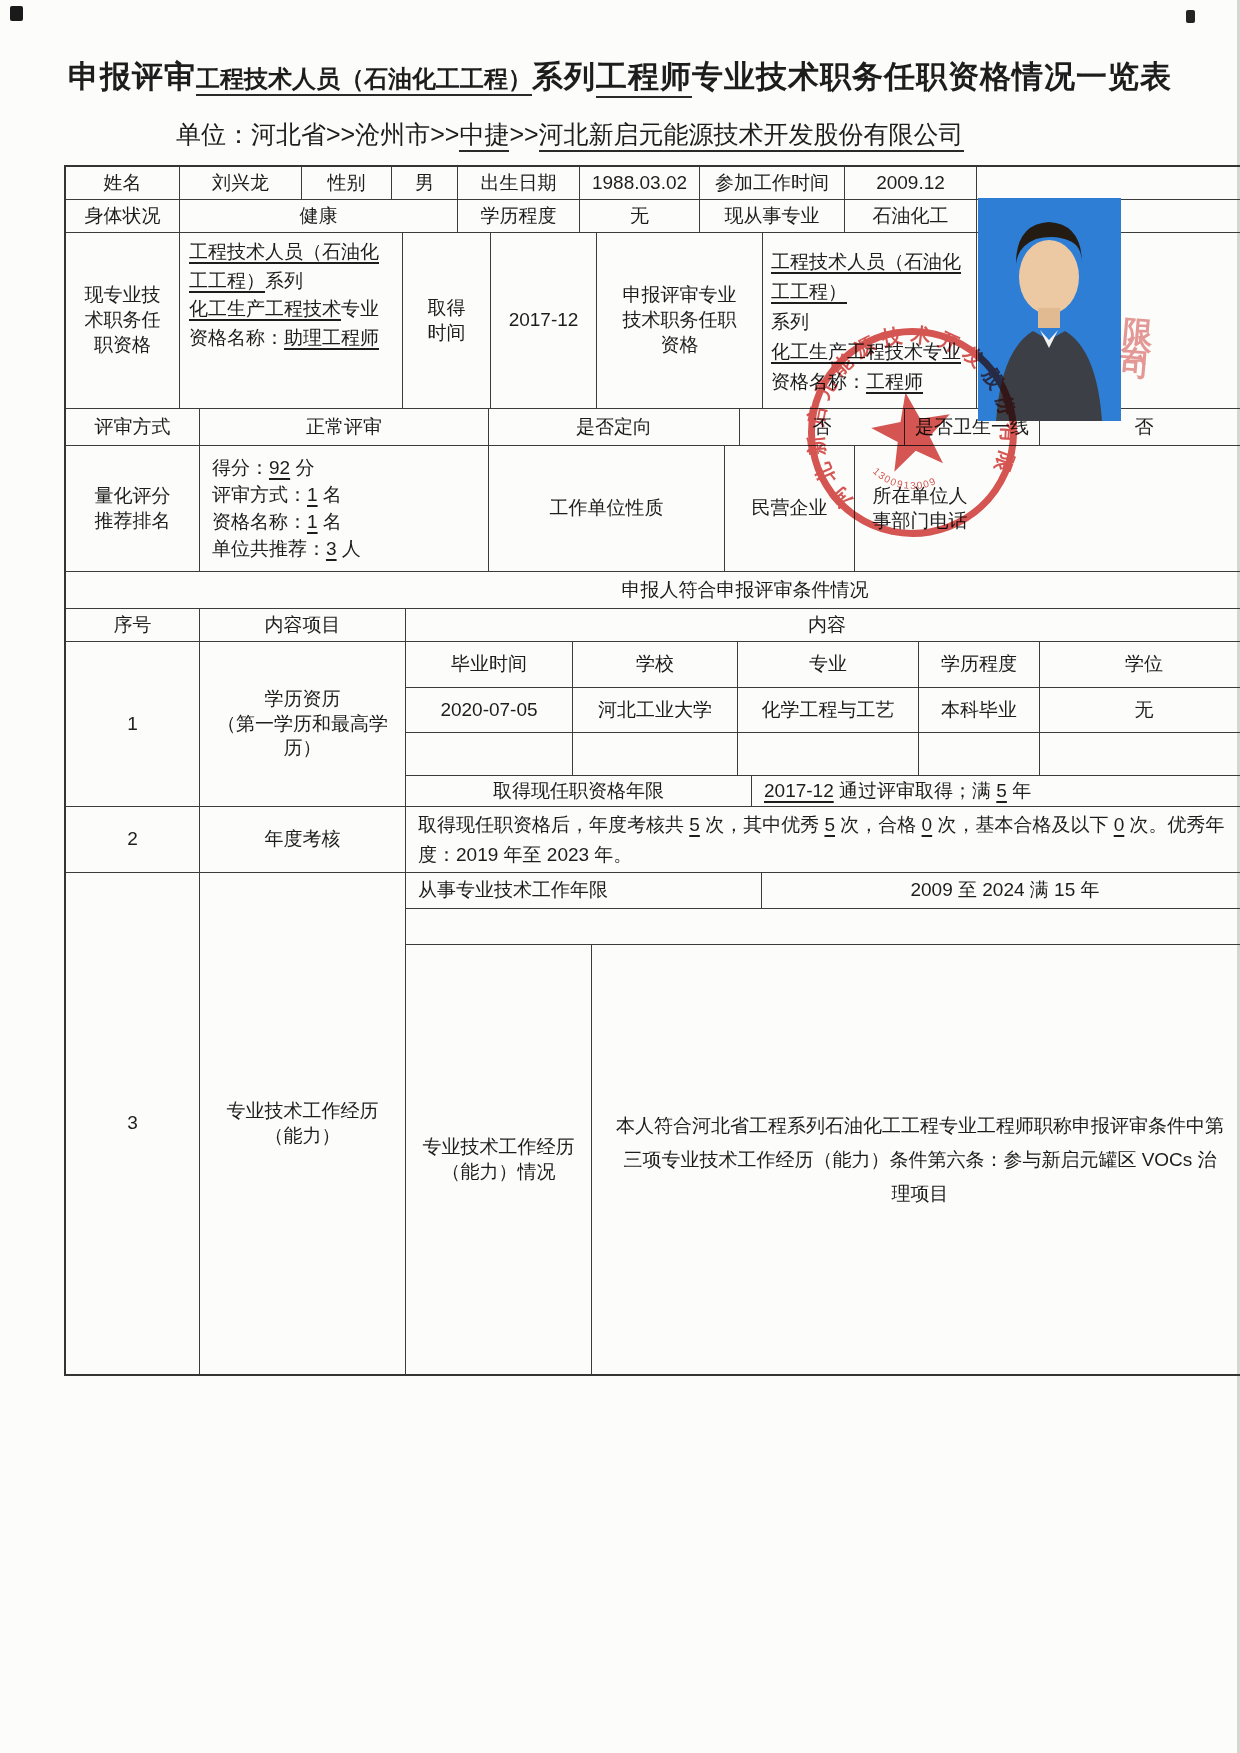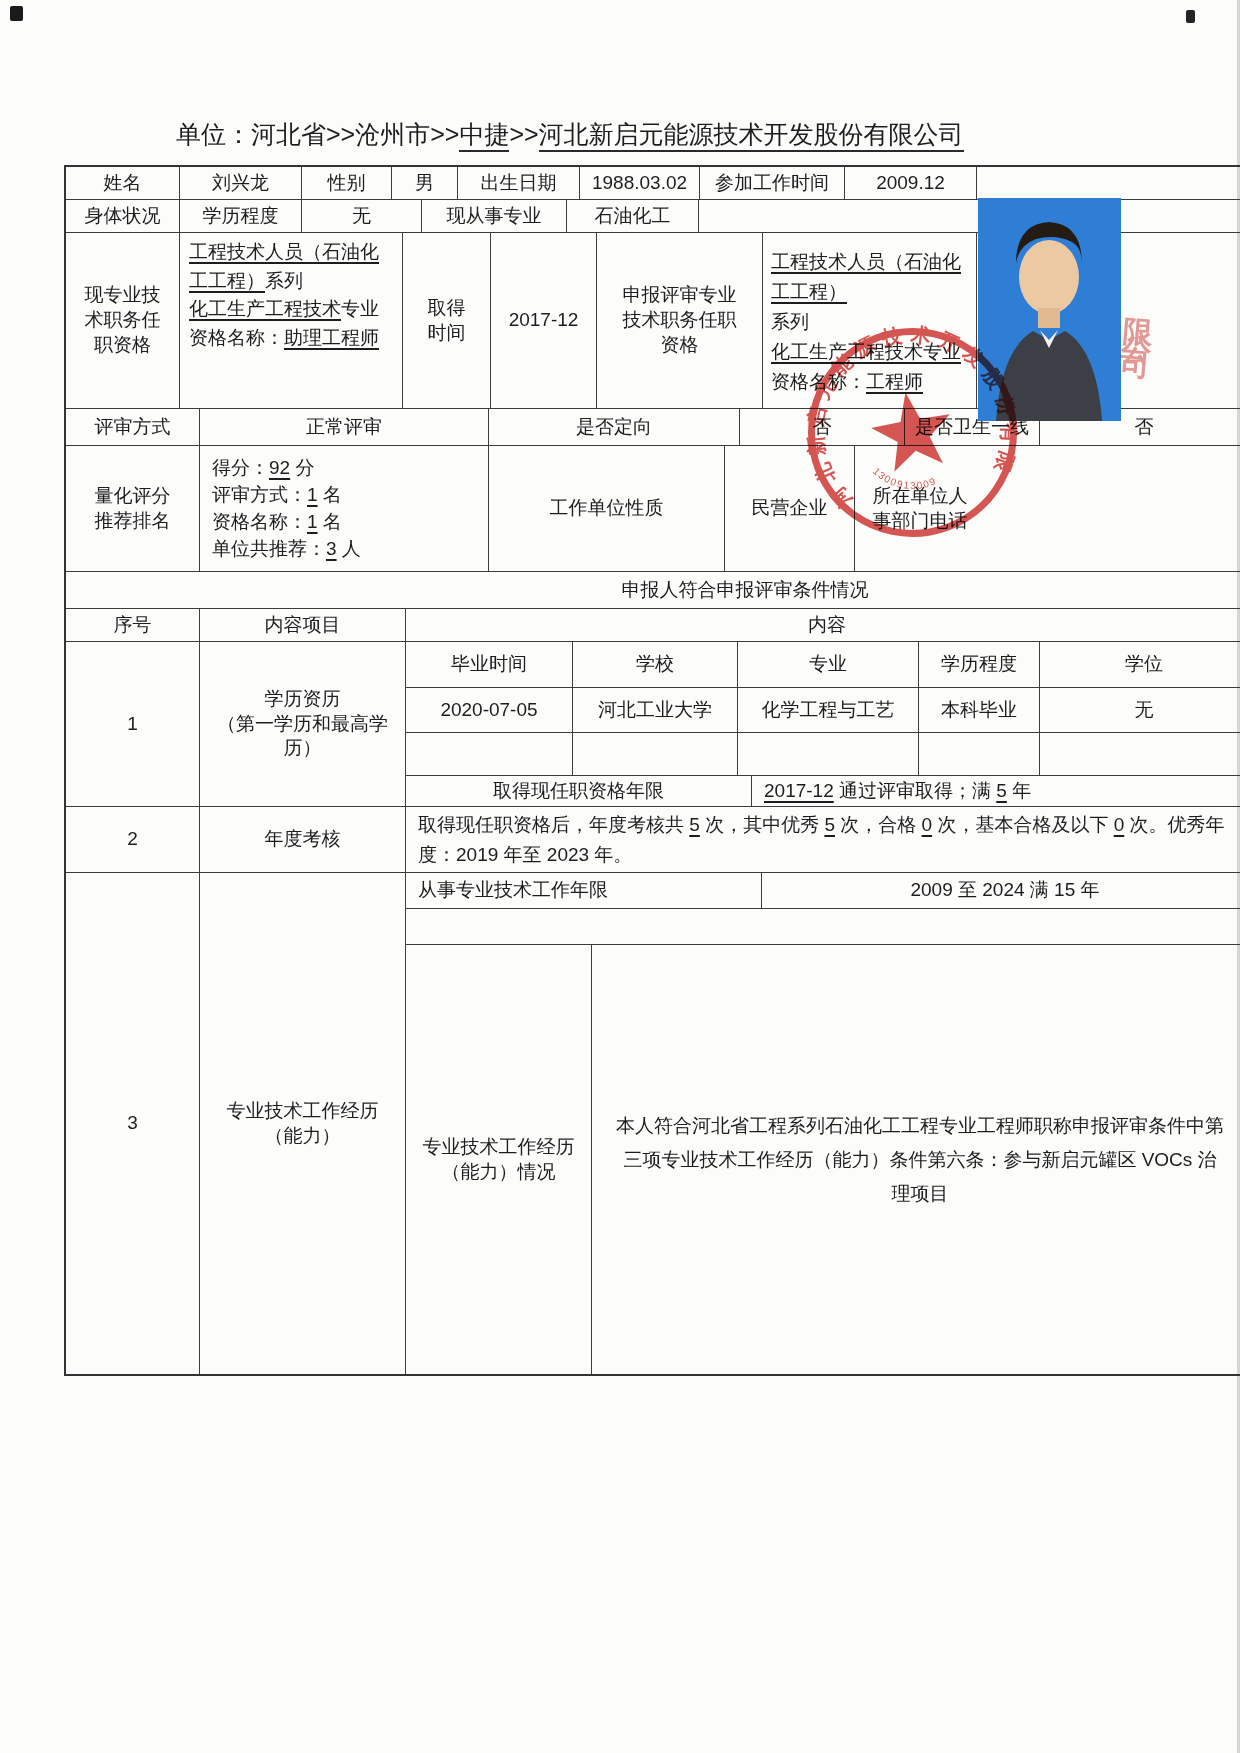--- a/index.html
+++ b/index.html
@@ -36,20 +36,23 @@
   .phone-cell{word-break:break-all;font-size:20px;}
 </style>
 </head>
 <body>
 
 <div class="sheet">
   <div class="mark-tl"></div>
   <div class="mark-tr"></div>
   <div class="edge-line"></div>
 
+  <div class="title">
+    <span class="t-big">申报评审</span><span class="t-series u2">工程技术人员（石油化工工程）</span><span class="t-big">系列</span><span class="t-big u2">工程师</span><span class="t-big">专业技术职务任职资格情况一览表</span>
+  </div>
 
   <div class="subtitle">
     <span>单位：</span><span>河北省&gt;&gt;沧州市&gt;&gt;</span><span class="u2">中捷</span><span>&gt;&gt;</span><span class="u2">河北新启元能源技术开发股份有限公司</span>
   </div>
 
   <div class="tbl">
 
     <div class="r" style="height:32px">
       <div class="c" style="flex:0 0 114px">姓名</div>
       <div class="c" style="flex:0 0 122px">刘兴龙</div>
@@ -57,20 +60,21 @@
       <div class="c" style="flex:0 0 66px">男</div>
       <div class="c" style="flex:0 0 122px">出生日期</div>
       <div class="c" style="flex:0 0 120px">1988.03.02</div>
       <div class="c" style="flex:0 0 145px">参加工作时间</div>
       <div class="c" style="flex:0 0 132px">2009.12</div>
       <div class="c" style="flex:1"></div>
     </div>
 
     <div class="r" style="height:32px">
       <div class="c" style="flex:0 0 114px">身体状况</div>
+      <div class="c" style="flex:0 0 278px">健康</div>
       <div class="c" style="flex:0 0 122px">学历程度</div>
       <div class="c" style="flex:0 0 120px">无</div>
       <div class="c" style="flex:0 0 145px">现从事专业</div>
       <div class="c" style="flex:0 0 132px">石油化工</div>
       <div class="c" style="flex:1"></div>
     </div>
 
     <div class="r" style="height:175px">
       <div class="c" style="flex:0 0 114px;padding:0 14px">现专业技术职务任职资格</div>
       <div class="c bk" style="flex:0 0 223px;line-height:28.5px;padding:5px 9px">

